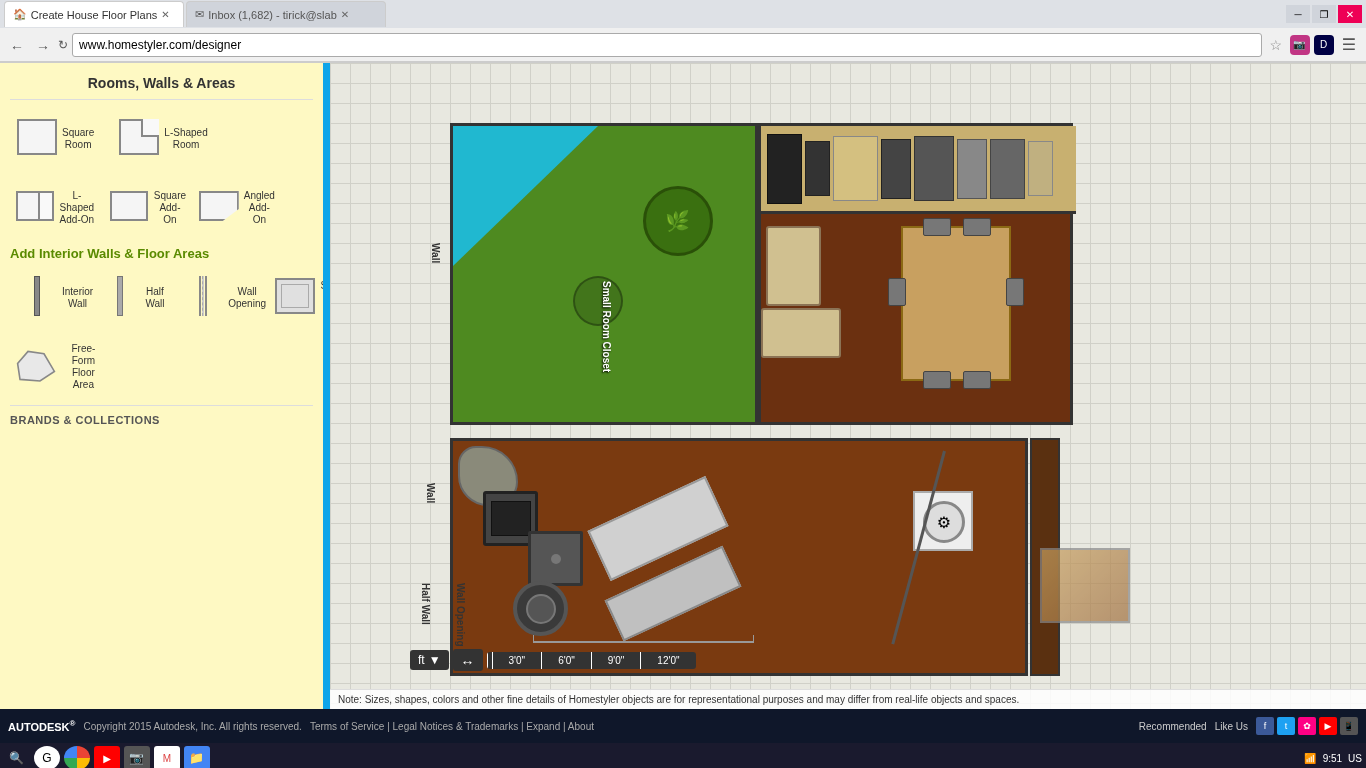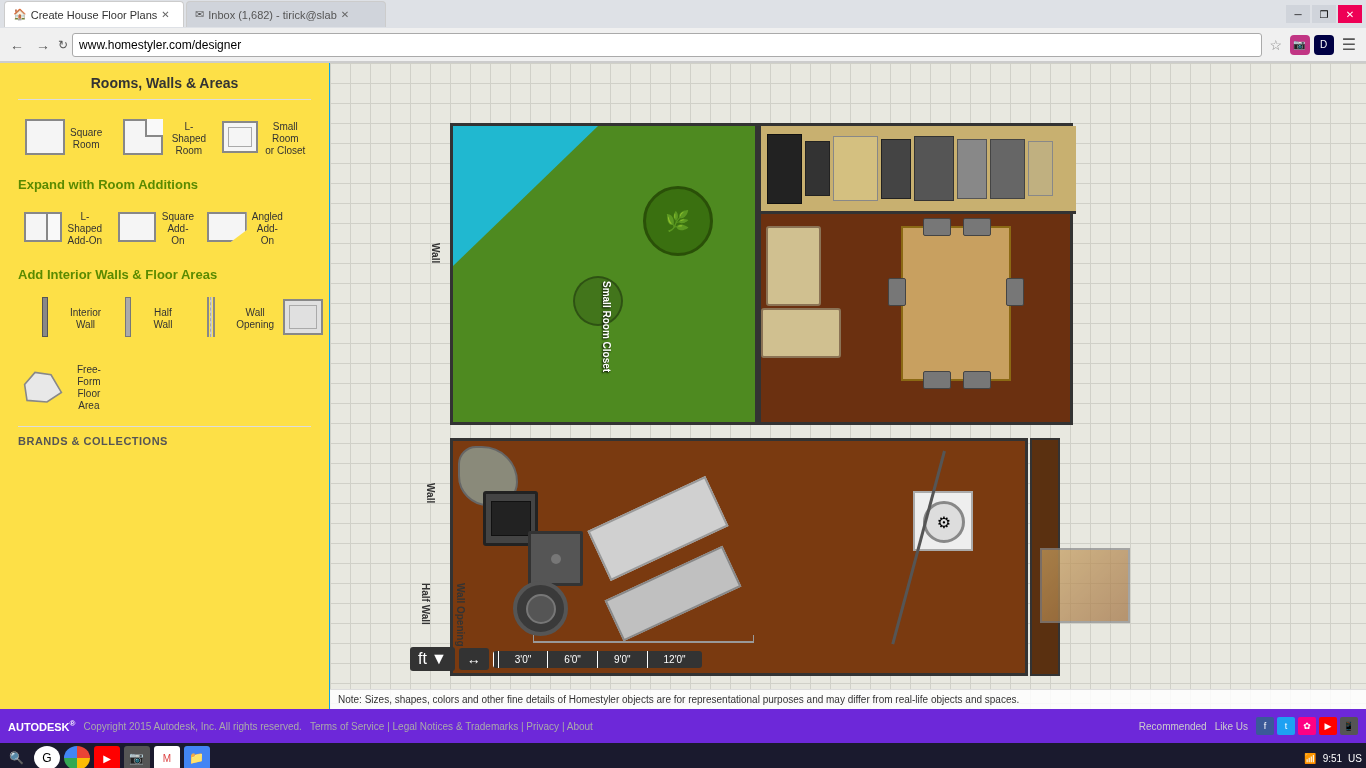--- a/index.html
+++ b/index.html
@@ -18,21 +18,21 @@
     .nav-btn { background: none; border: none; font-size: 14px; color: #555; cursor: pointer; padding: 2px 4px; }
     .reload-btn { background: none; border: none; font-size: 12px; color: #555; cursor: pointer; }
     .url-bar { flex: 1; height: 24px; border: 1px solid #aaa; border-radius: 3px; padding: 0 6px; font-size: 12px; background: #fff; }
     .toolbar-icons { display: flex; gap: 4px; }
     .toolbar-icon { width: 20px; height: 20px; background: #ccc; border-radius: 2px; display: flex; align-items: center; justify-content: center; font-size: 10px; }
 
     
     .app-container { display: flex; height: calc(768px - 62px - 30px - 30px); }
 
     
-    .sidebar { width: 330px; min-width: 330px; background: #fde047; border-right: 1px solid #0ea5e9; overflow-y: auto; padding: 8px 18px; }
+    .sidebar { width: 330px; min-width: 330px; background: #fef9c3; border-right: 7px solid #0ea5e9; overflow-y: auto; padding: 8px 10px; }
     .sidebar-title { font-size: 14px; font-weight: bold; color: #333; text-align: center; padding: 4px 0 8px; border-bottom: 1px solid #ddd; margin-bottom: 8px; }
     .section-title { color: #5a8a00; font-size: 13px; font-weight: bold; margin: 8px 0 6px; }
     .items-grid { display: grid; grid-template-columns: repeat(4, 1fr); gap: 4px; margin-bottom: 8px; }
     .items-grid-3 { display: grid; grid-template-columns: repeat(3, 1fr); gap: 4px; margin-bottom: 8px; }
     .item-cell { display: flex; flex-direction: row; align-items: center; cursor: pointer; padding: 4px 2px; }
     .item-icon { width: 50px; height: 50px; display: flex; align-items: center; justify-content: center; margin-bottom: 3px; }
     .item-label { font-size: 10px; text-align: center; color: #333; line-height: 1.2; }
 
     
     .shape-square { width: 40px; height: 36px; border: 2px solid #888; background: #f5f5f5; }
@@ -68,27 +68,27 @@
 
     
     .canvas-area { flex: 1; background: #e8e8e0; position: relative; overflow: hidden; }
     .grid-bg { position: absolute; inset: 0; background-image: linear-gradient(#d0d0c8 1px, transparent 1px), linear-gradient(90deg, #d0d0c8 1px, transparent 1px); background-size: 20px 20px; }
 
     
     .floor-plan { position: absolute; top: 60px; left: 120px; }
 
     
     .scale-bar { position: absolute; bottom: 20px; left: 60px; display: flex; align-items: center; gap: 4px; }
-    .unit-selector { background: #333; color: #fff; padding: 3px 8px; border-radius: 3px; font-size: 16px; display: flex; align-items: center; gap: 4px; cursor: pointer; }
+    .unit-selector { background: #333; color: #fff; padding: 3px 8px; border-radius: 3px; font-size: 12px; display: flex; align-items: center; gap: 4px; cursor: pointer; }
 
     
     .note-bar { position: absolute; bottom: 0; left: 0; right: 0; background: rgba(255,255,255,0.85); padding: 4px 8px; font-size: 10px; color: #333; border-top: 1px solid #ddd; }
 
     
-    .footer { height: 30px; background: #6d28d9; display: flex; align-items: center; padding: 17px 8px; gap: 8px; font-size: 10px; color: #ccc; }
+    .footer { height: 30px; background: #0f172a; display: flex; align-items: center; padding: 17px 8px; gap: 8px; font-size: 10px; color: #ccc; }
     .footer-autodesk { color: #fff; font-weight: bold; font-size: 11px; }
     .footer-reg { font-size: 8px; vertical-align: super; }
     .footer-links a { color: #aaa; text-decoration: none; }
     .footer-right { margin-left: auto; display: flex; align-items: center; gap: 8px; font-size: 10px; color: #ccc; }
     .social-icons { display: flex; gap: 3px; }
     .social-icon { width: 18px; height: 18px; background: #555; border-radius: 2px; display: flex; align-items: center; justify-content: center; font-size: 9px; color: #fff; }
 
     
     .taskbar { height: 30px; background: #1a1a2e; display: flex; align-items: center; padding: 0 4px; gap: 4px; }
     .taskbar-btn { width: 26px; height: 24px; background: #333; border-radius: 3px; display: flex; align-items: center; justify-content: center; cursor: pointer; font-size: 12px; }
@@ -143,29 +143,22 @@
       </div>
       <div class="item-cell">
         <div class="item-icon">
           <div class="shape-l">
             <div class="shape-l-inner"></div>
             <div class="shape-l-cut"></div>
           </div>
         </div>
         <div class="item-label">L-Shaped<br>Room</div>
       </div>
-      <div class="item-cell">
-        <div class="item-icon">
-          <div class="shape-small-closet"></div>
-        </div>
-        <div class="item-label">Small Room<br>or Closet</div>
-      </div>
-    </div>
-
-    <div class="section-title">Expand with Room Additions</div>
+    </div>
+
     <div class="items-grid">
       <div class="item-cell">
         <div class="item-icon">
           <div class="shape-l-addon"></div>
         </div>
         <div class="item-label">L-Shaped<br>Add-On</div>
       </div>
       <div class="item-cell">
         <div class="item-icon">
           <div class="shape-square-addon"></div>
@@ -339,21 +332,21 @@
 <div class="footer">
   <span class="footer-autodesk">
     <span>AUTODESK</span><span class="footer-reg">®</span>
   </span>
   <span style="font-size:10px;color:#aaa;">Copyright 2015 Autodesk, Inc. All rights reserved.</span>
   <span class="footer-links" style="font-size:10px;color:#aaa;">
     <a href="#">Terms of Service</a>
     <span> | </span>
     <a href="#">Legal Notices &amp; Trademarks</a>
     <span> | </span>
-    <a href="#">Privacy</a>
+    <a href="#">Expand</a>
     <span> | </span>
     <a href="#">About</a>
   </span>
   <div class="footer-right">
     <span>Recommended</span>
     <span>Like Us</span>
     <div class="social-icons">
       <div class="social-icon" style="background:#3b5998;">f</div>
       <div class="social-icon" style="background:#1da1f2;">t</div>
       <div class="social-icon" style="background:#ff0084;">✿</div>

